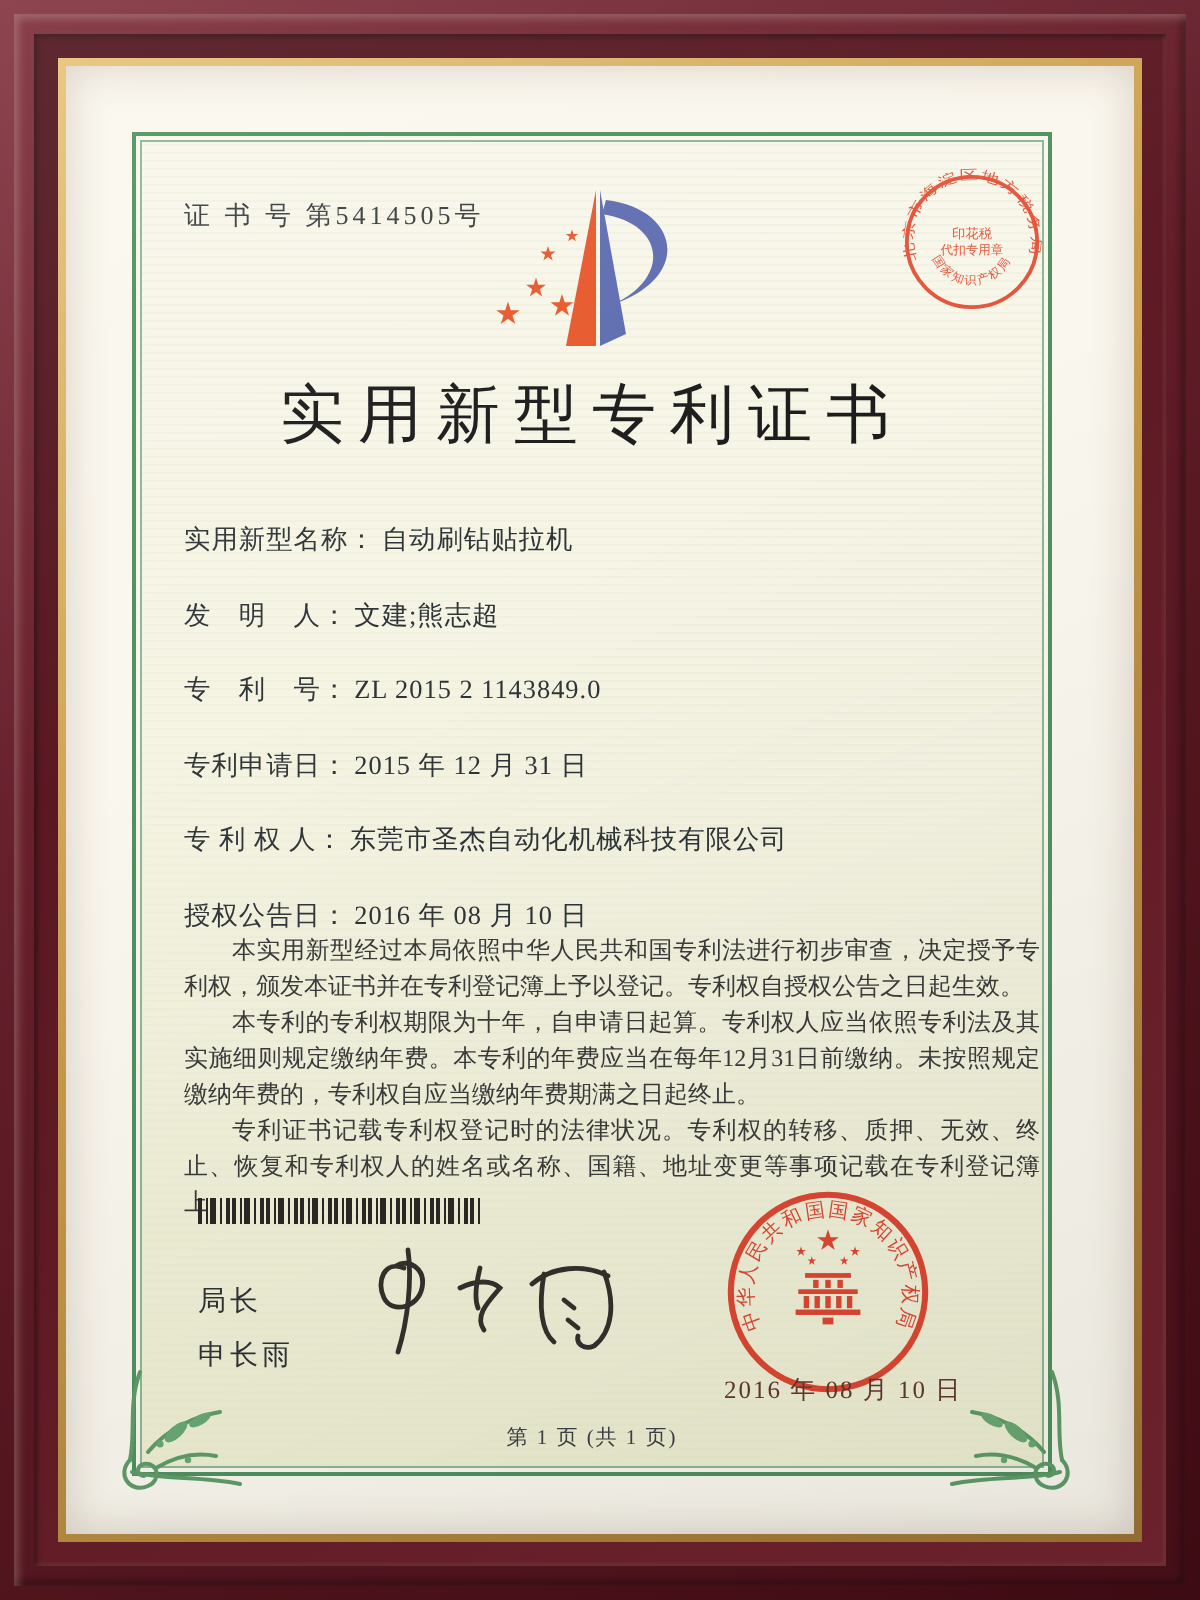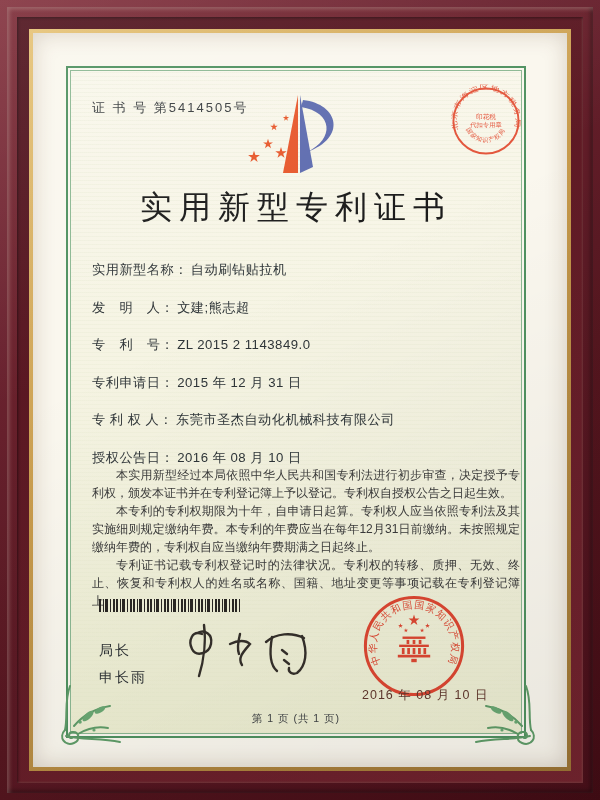--- a/index.html
+++ b/index.html
@@ -1,17 +1,17 @@
 <!DOCTYPE html>
 <html><head>
 <meta charset="utf-8">
 <style>
   html,body{margin:0;padding:0;background:#2b2b2b;}
   .stage{position:relative;width:600px;height:800px;overflow:hidden;
-         font-family:Liberation Sans, sans-serif;}
+         font-family:Liberation Serif, serif;}
   .stage *{box-sizing:border-box;}
 
   
   .frame-outer{position:absolute;inset:0;
     background:linear-gradient(145deg,#82303c 0%,#6b2330 28%,#55161f 62%,#420c14 100%);}
   .frame-bevel1{position:absolute;inset:7px;
     background:linear-gradient(145deg,#7b2a36,#5c1a25 55%,#4a101a);
     box-shadow:inset 2px 2px 4px rgba(255,235,215,.28), inset -2px -2px 5px rgba(0,0,0,.45);}
   .frame-bevel2{position:absolute;inset:17px;
     background:linear-gradient(325deg,#73242f,#4e121c);

